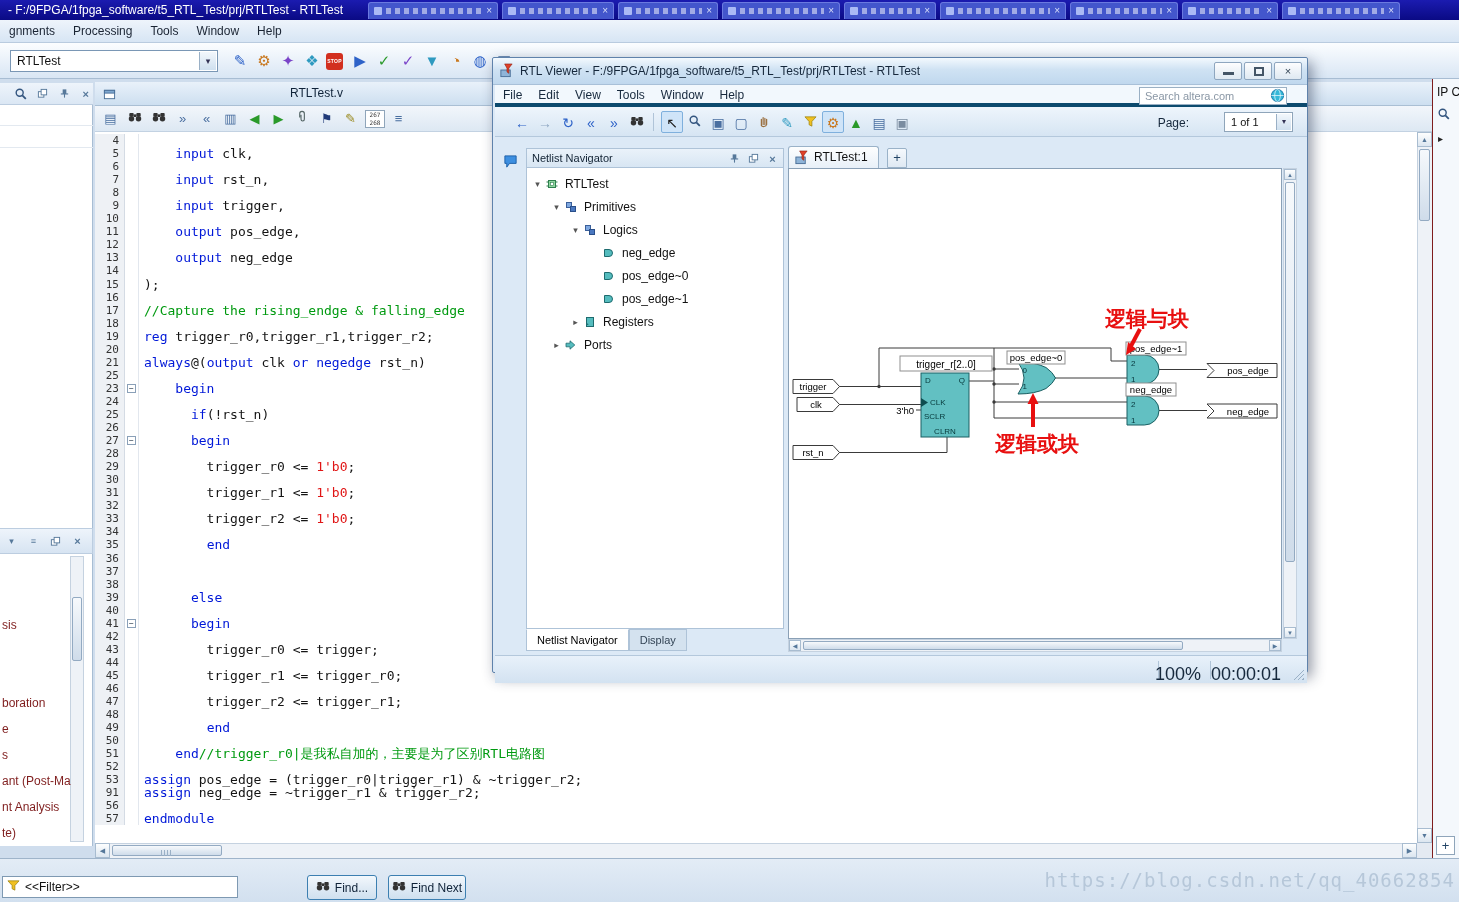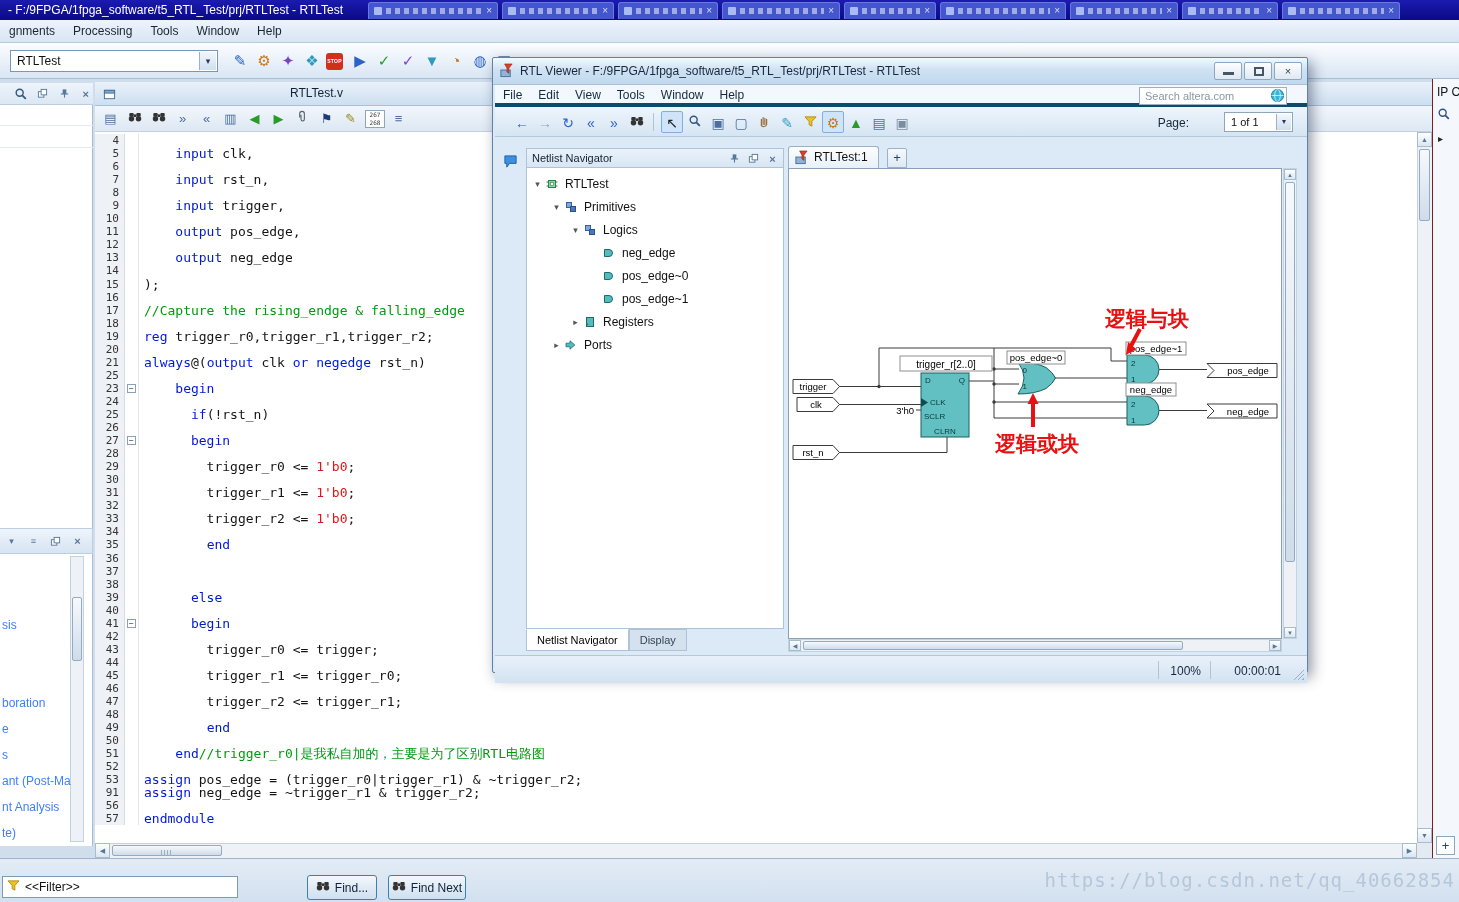--- a/index.html
+++ b/index.html
@@ -30,21 +30,21 @@
 
 
 #workspace-bg{position:absolute;left:0;top:79px;width:1459px;height:779px;background:#cfdded}
 
 
 #pn-toolbar{position:absolute;left:0;top:83px;width:93px;height:22px;background:linear-gradient(#eef4fb,#dbe7f4);border-bottom:1px solid #bccde0;display:flex;align-items:center;gap:7px;padding-left:14px}
 #pn-body{position:absolute;left:0;top:105px;width:93px;height:423px;background:#fff;border-right:1px solid #a8bdd3}
 #pn-body .hline{position:absolute;left:0;width:93px;height:1px;background:#e3e9f0}
 #tasks-header{position:absolute;left:0;top:528px;width:93px;height:26px;background:linear-gradient(#eef4fb,#d7e4f2);border:1px solid #bccde0;border-left:none;display:flex;align-items:center;gap:7px;padding-left:4px}
 #tasks-body{position:absolute;left:0;top:554px;width:93px;height:292px;background:#fff;border-right:1px solid #a8bdd3;font-size:12px}
-.tfrag{position:absolute;left:2px;color:#3b82f6;white-space:nowrap}
+.tfrag{position:absolute;left:2px;color:#7f1d1d;white-space:nowrap}
 #tasks-scroll{position:absolute;left:70px;top:2px;width:14px;height:286px;background:#eef2f7;border:1px solid #c5d2e0}
 .mini{width:15px;height:15px;display:inline-flex;align-items:center;justify-content:center;font-size:10px;color:#56789a}
 .mini.g{font-size:9px}
 .mini.xg{font-size:11px;font-weight:bold}
 
 
 #editor-docbar{position:absolute;left:95px;top:82px;width:1337px;height:24px;background:linear-gradient(#e9f1fa,#cddff0);border-bottom:1px solid #aabfd4}
 #doc-icon{position:absolute;left:8px;top:5px}
 #doc-title{position:absolute;left:195px;top:4px;font-size:12px;color:#0f2238}
 #editor-toolbar{position:absolute;left:95px;top:106px;width:1337px;height:26px;background:linear-gradient(#f2f6fb,#dde8f3);border-bottom:1px solid #c3d2e2}
@@ -105,21 +105,21 @@
 .nptab{height:22px;padding:4px 10px 0;font-size:11px;border:1px solid #aec3d8;background:#d4e2ef;color:#345;white-space:nowrap}
 .nptab.active{background:#fff;color:#000;border-top-color:#fff}
 #sch-tabbar{position:absolute;left:295px;top:88px;width:510px;height:22px}
 .schtab{position:absolute;left:0;top:0;height:22px;background:linear-gradient(#fdfefe,#e8f0f8);border:1px solid #9ab2c8;border-bottom:none;border-radius:3px 3px 0 0;font-size:12px;padding:3px 10px 0 25px;color:#111}
 .schtab .ticon{position:absolute;left:5px;top:3px}
 #sch-plus{position:absolute;left:99px;top:2px;width:20px;height:20px;border:1px solid #9ab2c8;background:linear-gradient(#f5f9fd,#dfe9f3);text-align:center;line-height:18px;font-size:13px;color:#246;border-radius:2px 2px 0 0}
 #sch-canvas{position:absolute;left:295px;top:110px;width:494px;height:471px;background:#fff;border:1px solid #8aa0b6}
 #sch-vscroll{position:absolute;left:790px;top:110px;width:14px;height:471px;background:#eef2f7;border:1px solid #c5d2e0}
 #sch-hscroll{position:absolute;left:295px;top:581px;width:494px;height:13px;background:#eef2f7;border:1px solid #c5d2e0}
 .sb-btn.sm{width:12px;height:11px;font-size:6px;line-height:10px}
-#vw-status{position:absolute;left:2px;top:597px;width:812px;height:28px;background:linear-gradient(#e8f1fa,#d3e2f1);border-top:1px solid #b4c8dc;font-size:12px;color:#16283c}
+#vw-status{position:absolute;left:2px;top:597px;width:812px;height:28px;background:linear-gradient(#e8f1fa,#d3e2f1);border-top:1px solid #b4c8dc;font-size:18px;color:#16283c}
 #vw-zoom{position:absolute;right:106px;top:8px}
 #vw-time{position:absolute;right:26px;top:8px}
 .vsep{position:absolute;top:5px;width:1px;height:18px;background:#b0c4d8}
 #vw-grip{position:absolute;right:3px;bottom:3px;width:12px;height:12px;background:
  linear-gradient(135deg,transparent 0 55%,#9ab0c6 55% 62%,transparent 62% 72%,#9ab0c6 72% 79%,transparent 79% 89%,#9ab0c6 89% 96%,transparent 96%)}
 
 
 #bottombar{position:absolute;left:0;top:858px;width:1459px;height:44px;background:linear-gradient(#e3ecf6,#d2e0ef);border-top:1px solid #9fb4ca;z-index:5}
 #filter-box{position:absolute;left:2px;top:17px;width:236px;height:22px;background:#fff;border:1px solid #7e99b2;font-size:12px;display:flex;align-items:center;gap:5px;padding-left:4px;color:#111}
 .winbtn7{position:absolute;top:16px;height:25px;display:flex;align-items:center;justify-content:center;gap:5px;background:linear-gradient(#f3f8fc,#e2ecf6 45%,#cfe0ef);border:1px solid #3c7fb1;border-radius:3px;font-size:12px;color:#0f2238}

